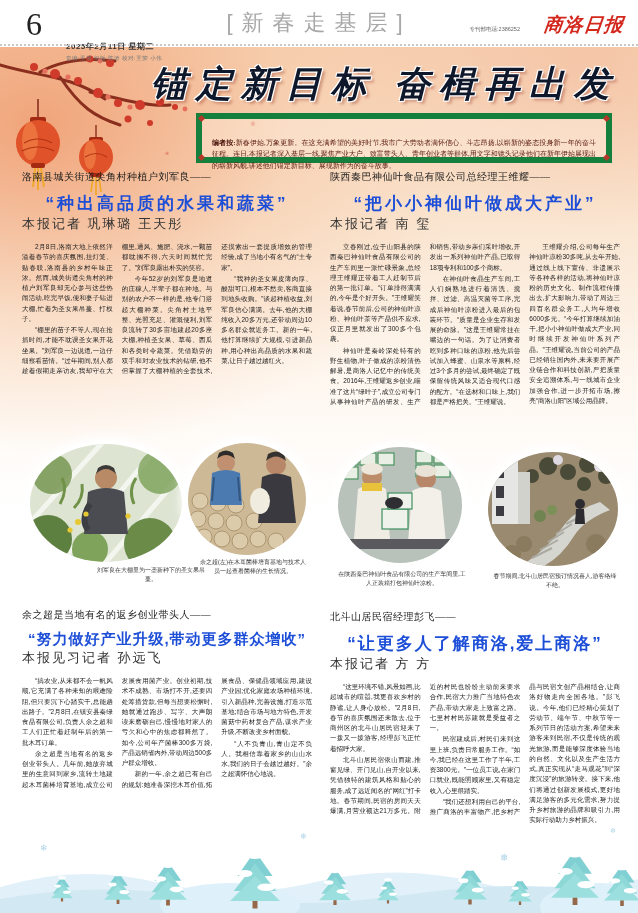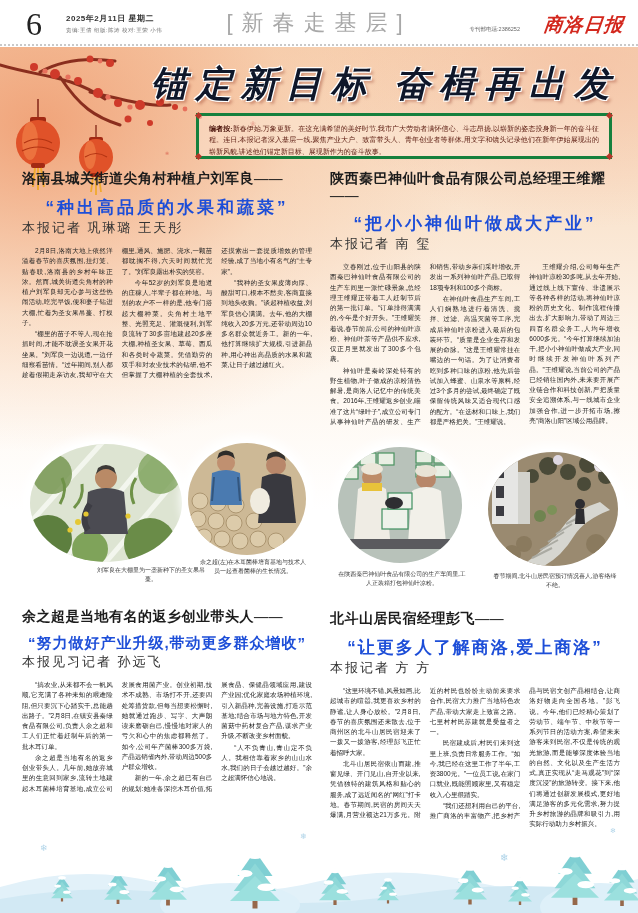--- a/index.html
+++ b/index.html
@@ -3,54 +3,54 @@
 <meta charset="utf-8">
 <style>
   * { margin:0; padding:0; box-sizing:border-box; }
   body { background:#e8e8e8; font-family:"Liberation Sans", sans-serif; }
   #page { position:relative; width:638px; height:913px; margin:0 auto; background:#fff; overflow:hidden; }
 
   
   .hdr { position:absolute; top:0; left:0; width:638px; height:46px; background:#fff; z-index:5; }
   .page-num { position:absolute; left:26px; top:6px; font-family:"Liberation Serif", serif; font-size:32px; color:#222; }
   .date-blk { position:absolute; left:66px; top:13px; }
-  .date-line { font-size:8px; font-weight:bold; color:#333; letter-spacing:.5px; }
+  .date-line { font-size:8px; font-weight:bold; color:#333; letter-spacing:.5px;margin-top:28px; }
   .credits-line { font-size:5.5px; color:#777; margin-top:3px; letter-spacing:.5px; }
   .section-title { position:absolute; left:0; right:0; top:8px; text-align:center; font-size:22px; color:#a8a8a8; letter-spacing:9px; font-family:"Liberation Sans", sans-serif; }
   .dept-phone { position:absolute; right:118px; top:26px; font-size:5.5px; color:#666; }
   .masthead { position:absolute; right:14px; top:12px; font-size:19px; font-weight:bold; font-style:italic; color:#d3281e; font-family:"Liberation Serif", serif; letter-spacing:1px; transform:skewX(-6deg); }
   .hdr-rule { position:absolute; top:44px; left:0; width:638px; border-top:2px dotted #c9c9c9; }
 
   
   .warm-bg { position:absolute; top:47px; left:0; width:638px; height:565px; z-index:0;
     background:
       radial-gradient(95% 80% at 6% 14%, rgba(238,150,104,.80), rgba(246,196,160,.42) 42%, rgba(255,255,255,0) 72%),
       radial-gradient(60% 40% at 92% 4%, rgba(243,186,156,.55), rgba(255,255,255,0) 70%),
       linear-gradient(180deg, #f7d3b4 0%, #fae6d2 32%, #fef7ef 58%, #ffffff 82%);
   }
 
   
   .banner-headline { position:absolute; top:60px; left:150px; width:470px; text-align:center; z-index:3;
     font-family:"Liberation Serif", serif; font-weight:900; font-style:italic; font-size:36px; color:#0f172a;
     letter-spacing:9px; text-shadow:1px 1px 0 #fff,-1px -1px 0 #fff,1px -1px 0 #fff,-1px 1px 0 #fff,3px 3px 3px rgba(130,30,15,.35); }
 
   .note-box { position:absolute; top:113px; left:196px; width:416px; height:46px; z-index:3;
-    border:3px solid #15803d; padding:8px 10px; background:rgba(255,245,236,.35); }
+    border:6px solid #15803d; padding:19px 10px; background:rgba(255,245,236,.35); }
   .note-box i.c { position:absolute; width:5px; height:5px; background:#b4382a; transform:rotate(45deg); }
   .c1{top:-3px;left:-3px;} .c2{top:-3px;right:-3px;} .c3{bottom:-3px;left:-3px;} .c4{bottom:-3px;right:-3px;}
   .note-text { font-size:7px; line-height:1.62; color:#5f2015; font-family:"Liberation Serif", serif; text-align:justify; }
   .note-text b { color:#4a130b; }
 
   
   .deco-plum { position:absolute; top:47px; left:0; z-index:2; }
   .petals { position:absolute; z-index:2; font-size:7px; color:#d9604e; opacity:.65; }
 
   
   .article { position:absolute; z-index:3; }
-  .kicker { font-size:14px; font-weight:bold; color:#1c1c1c; font-family:"Liberation Serif", serif; letter-spacing:.5px; }
+  .kicker { font-size:10px; font-weight:normal; color:#1c1c1c; font-family:"Liberation Serif", serif; letter-spacing:.5px; }
   .a-headline { text-align:center; font-weight:bold; color:#1d4ed8; font-family:"Liberation Sans", sans-serif; margin-top:8px; }
   .hl-lg { font-size:17px; letter-spacing:3px; }
   .hl-md { font-size:15px; letter-spacing:1px; }
   .byline { text-align:left; font-size:13px; color:#333; letter-spacing:2px; }
   .body-cols { margin-top:9px; column-gap:9px; font-size:6.5px; line-height:1.58; color:#222; text-align:justify; overflow:hidden; }
   .cols3 { column-count:3; }
   .body-cols p { text-indent:2em; margin-bottom:1px; }
 
   
   .photo { position:absolute; z-index:2; border-radius:50%; overflow:hidden;

